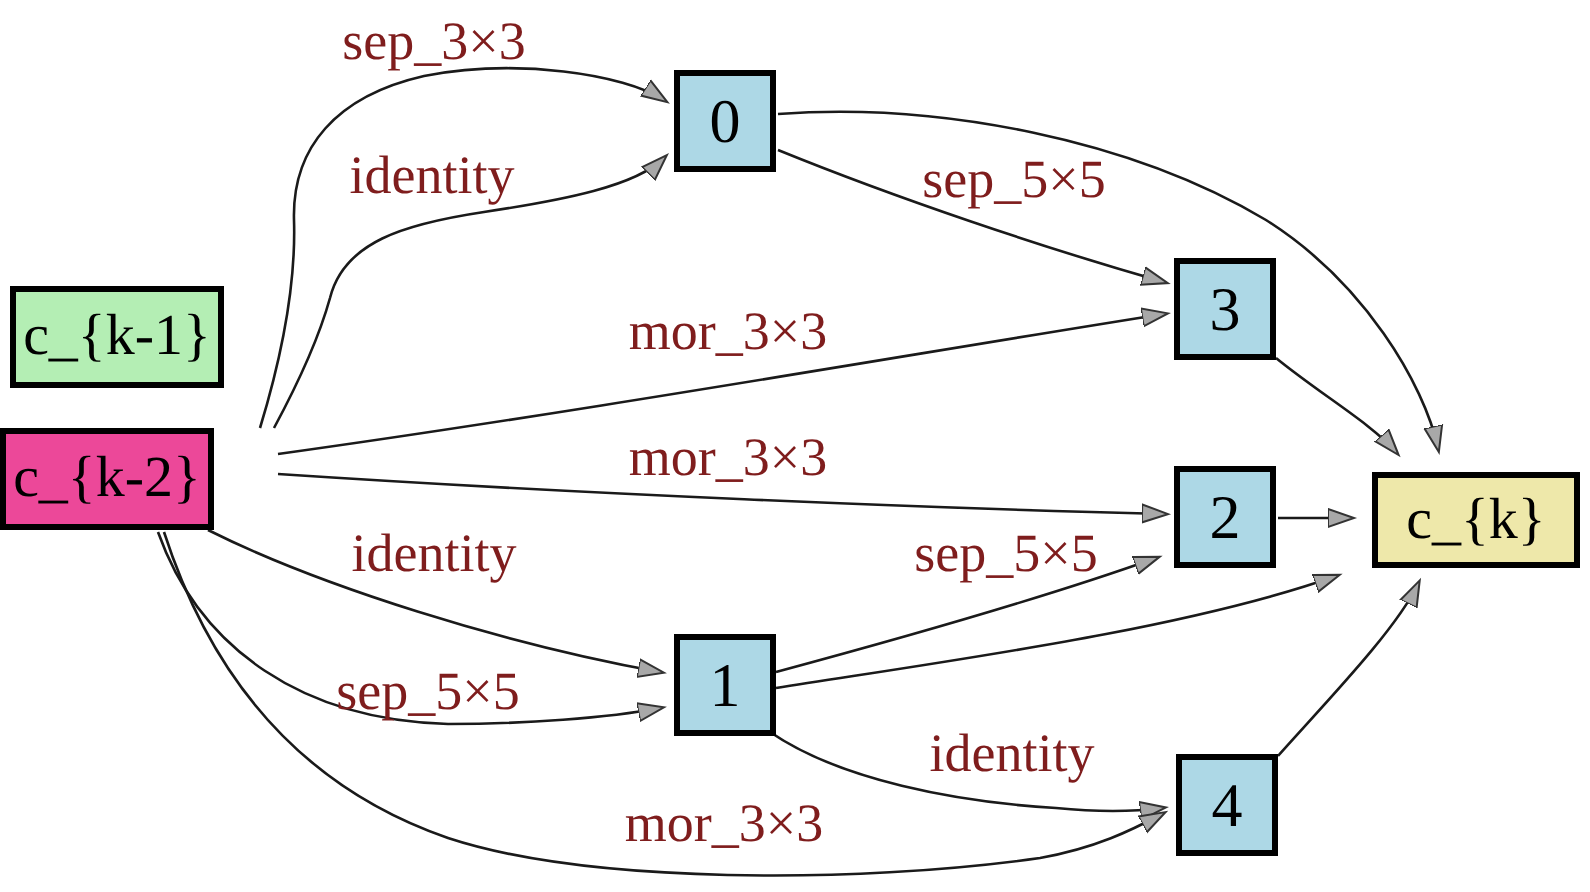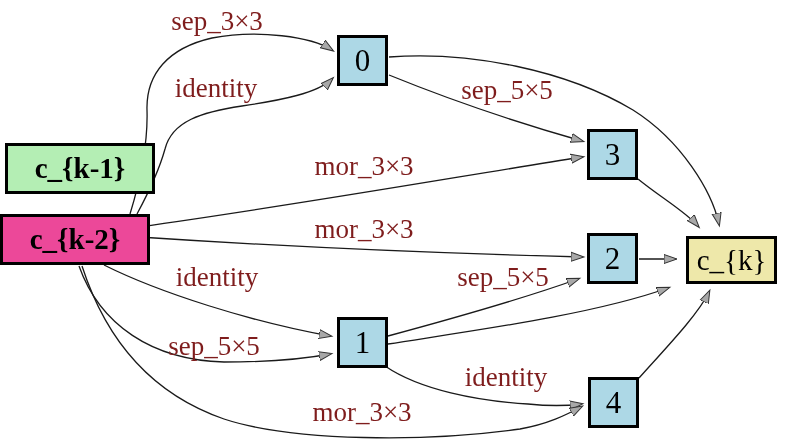--- a/index.html
+++ b/index.html
@@ -32,22 +32,22 @@
     box-sizing: border-box;
     border: 3px solid #000000;
     display: flex;
     align-items: center;
     justify-content: center;
     font-size: 29px;
     color: #000000;
     line-height: 1;
   }
   .gnode.square { width: 51px; height: 51px; font-size: 31px; }
-  .gnode.wide   { width: 150px; height: 51px; font-weight: bold; }
-  .gnode.out    { width: 91px; height: 48px; }
+  .gnode.wide   { width: 107px; height: 51px; }
+  .gnode.out    { width: 104px; height: 48px; }
   .edge-label {
     position: absolute;
     transform: translate(-50%, -50%);
     font-size: 27px;
     color: #7f1d1d;
     white-space: nowrap;
     line-height: 1;
   }
 </style>
 </head>

